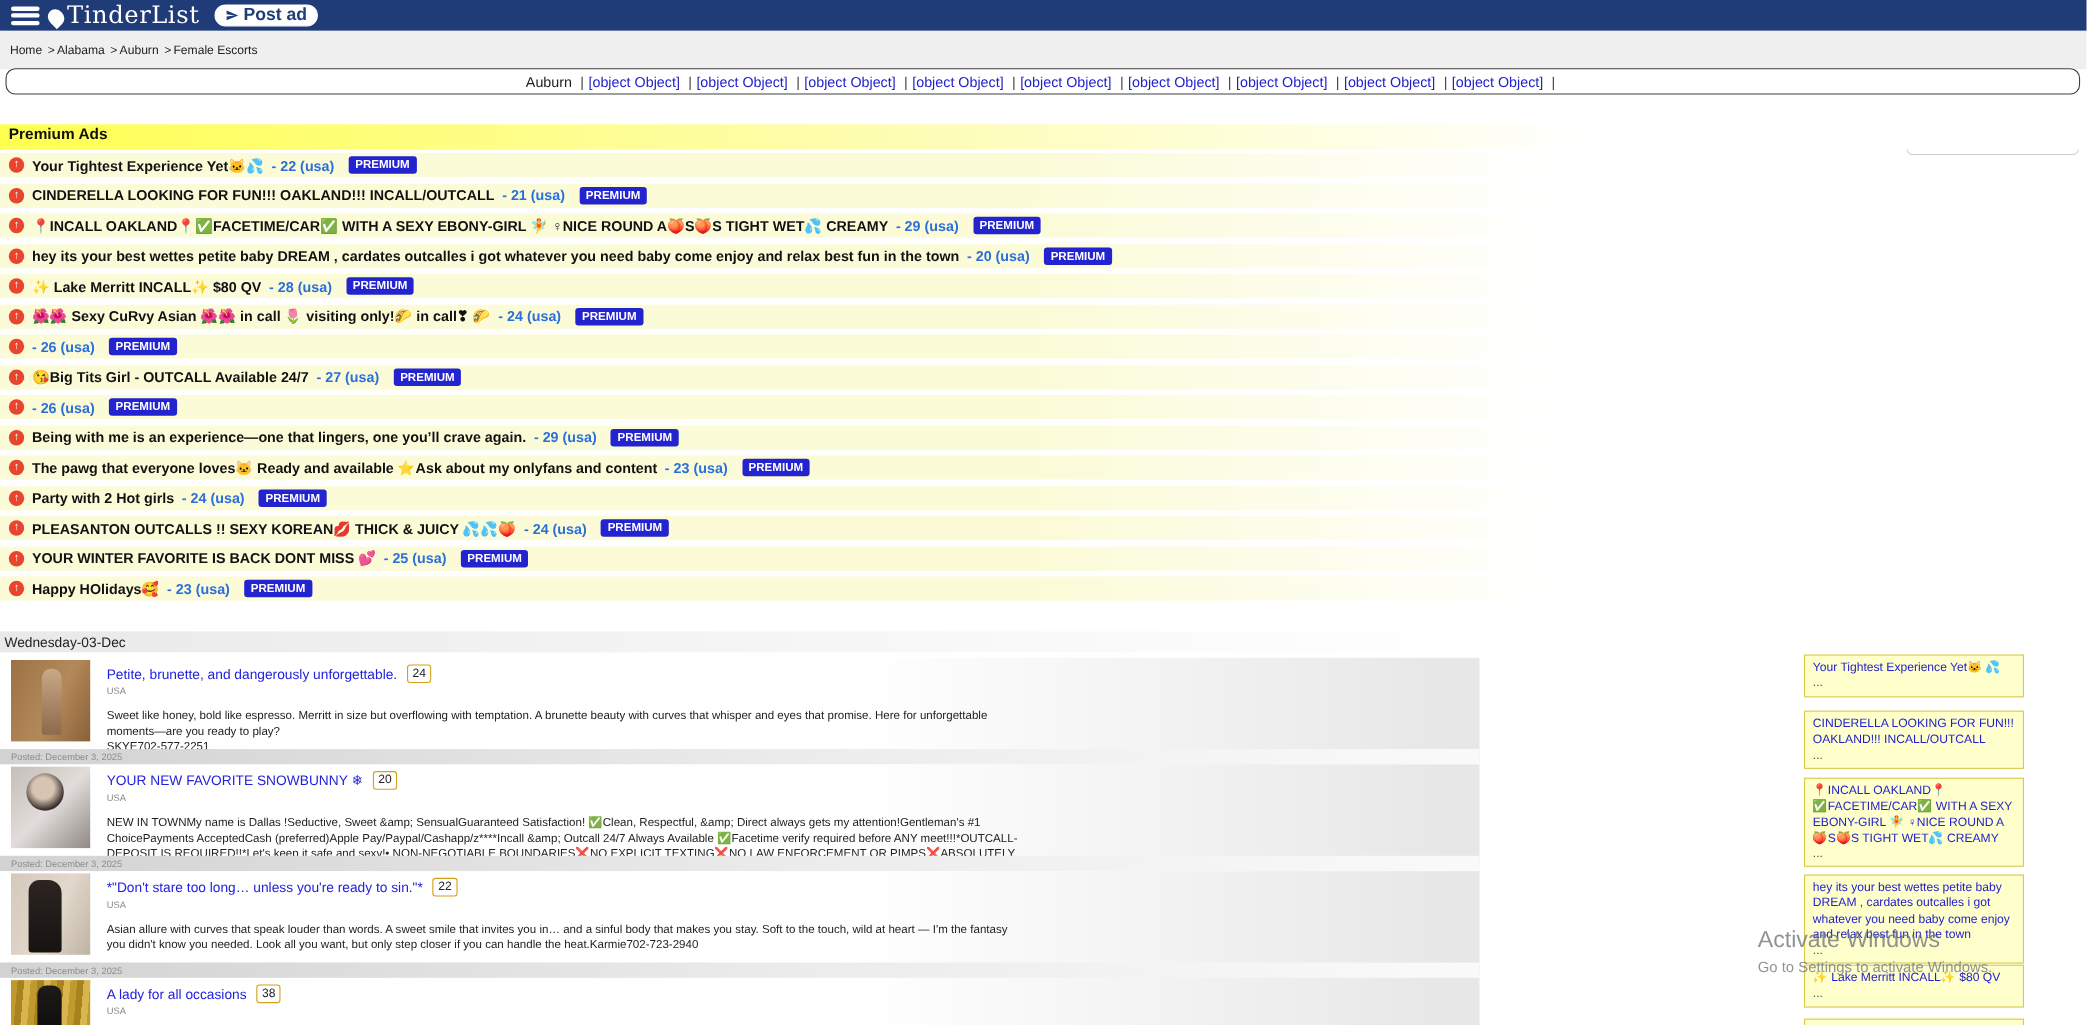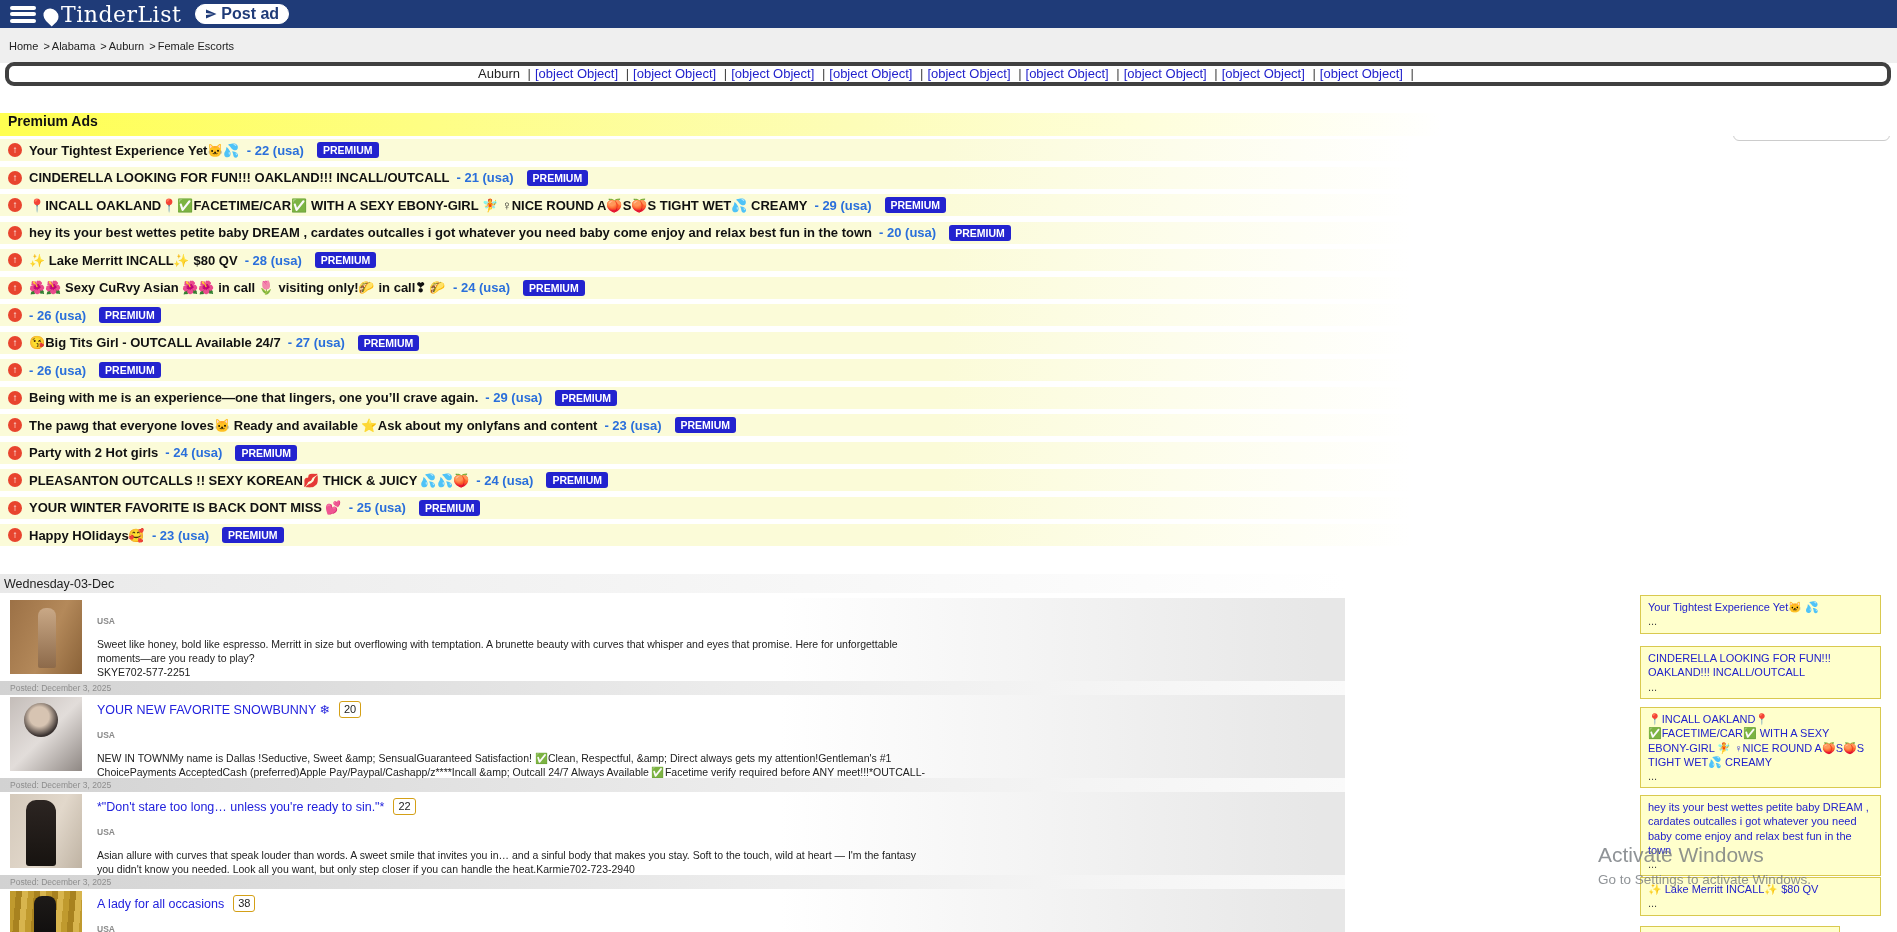--- a/index.html
+++ b/index.html
@@ -24,22 +24,22 @@
   
   .breadcrumb { position:absolute; left:0; top:28px; width:1897px; height:35px;
     background:#efefef; display:flex; align-items:center; padding-left:9px;
     font-size:11px; color:#222; }
   .crumb { cursor:pointer; }
   .crumb::after { content:" >"; color:#222; margin:0 2px; }
   .crumb:last-child::after { content:""; }
 
   
   .searchbox { position:absolute; left:5px; top:62px; width:1886px; height:24px;
-    border:4px solid #404040; border-radius:9px; background:#fff;
-    display:flex; align-items:flex-start; justify-content:center; font-size:13px; }
+    border:1px solid #404040; border-radius:9px; background:#fff;
+    display:flex; align-items:center; justify-content:center; font-size:13px; }
   .citynav { white-space:nowrap; }
   .city-current { color:#222; }
   .city-current::after { content:" |"; color:#444; margin:0 4px; }
   .city-link { color:#2222cc; cursor:pointer; }
   .city-link::after { content:" |"; color:#444; margin:0 4px; }
 
   .mini-box { position:absolute; left:1733px; top:129px; width:157px; height:12px;
     border:1px solid #ccc; border-radius:6px; background:#fff; }
 
   
@@ -79,32 +79,32 @@
   [data-thumb="t3"]::after { content:""; position:absolute; left:16px; top:6px; width:30px;
     height:66px; background:linear-gradient(#2c2522,#171310); border-radius:10px 12px 3px 3px; }
   [data-thumb="t4"] { background:repeating-linear-gradient(95deg,#c09a2e 0 6px,#a8821f 6px 12px,#d8b54e 12px 18px);}
   [data-thumb="t4"]::after { content:""; position:absolute; left:24px; top:5px; width:22px;
     height:69px; background:linear-gradient(#1d1a18,#070606); border-radius:8px 8px 0 0; }
   .l-content { position:absolute; left:97px; top:6px; width:830px; }
   .l-titlerow { display:flex; align-items:center; gap:9px; }
   .l-title { font-size:12.5px; color:#2222dd; cursor:pointer; }
   .age-badge { border:1px solid #d4a017; border-radius:3px; background:#fff;
     font-size:11px; color:#222; padding:0 4px; line-height:15px; }
-  .l-country { font-size:8.5px; color:#8a8a8a; margin-top:12px;font-weight:bold; }
+  .l-country { font-size:8.5px; color:#8a8a8a; margin-top:2px; }
   .l-desc { font-size:10.5px; color:#222; line-height:1.32; margin-top:12px;
     max-height:42px; overflow:hidden; }
   .l-desc2 { font-size:10.5px; color:#222; line-height:1.32; }
   .posted-strip { position:absolute; left:0; bottom:0; width:1345px; height:14px;
     background:linear-gradient(to right,#d2d2d2,#ececec 55%,#fafafa);
     display:flex; align-items:center; padding-left:10px; }
   .posted-text { font-size:8.5px; color:#8d8d8d; }
 
   
   .sidebar { position:absolute; left:1640px; top:0; width:200px; }
-  .side-box { position:absolute; left:0; width:241px; background:#ffffcc;
+  .side-box { position:absolute; left:0; width:200px; background:#ffffcc;
     border:1px solid #d9c94f; padding:4px 7px; font-size:11px; line-height:1.3; }
   .side-title { color:#2222cc; cursor:pointer; }
   .side-more { color:#444; }
   .side-box:nth-of-type(1){ top:595px; }
   .side-box:nth-of-type(2){ top:646px; }
   .side-box:nth-of-type(3){ top:707px; }
   .side-box:nth-of-type(4){ top:795px; }
   .side-box:nth-of-type(5){ top:877px; }
   .side-box-partial { position:absolute; left:1640px; top:926px; width:200px; height:20px;
     background:#ffffcc; border:1px solid #d9c94f; }
@@ -264,20 +264,24 @@
 
 <div class="date-band">
   <span>Wednesday-03-Dec</span>
 </div>
 
 <div class="listings">
 
     <div class="listing">
       <div class="thumb" data-thumb="t1"></div>
       <div class="l-content">
+        <div class="l-titlerow">
+          <span class="l-title">Petite, brunette, and dangerously unforgettable.</span>
+          <span class="age-badge">24</span>
+        </div>
         <div class="l-country">USA</div>
         <div class="l-desc">Sweet like honey, bold like espresso. Merritt in size but overflowing with temptation. A brunette beauty with curves that whisper and eyes that promise. Here for unforgettable moments—are you ready to play?</div>
         <div class="l-desc2">SKYE702-577-2251</div>
       </div>
       <div class="posted-strip">
         <span class="posted-text">Posted: December 3, 2025</span>
       </div>
     </div>
 
     <div class="listing">

